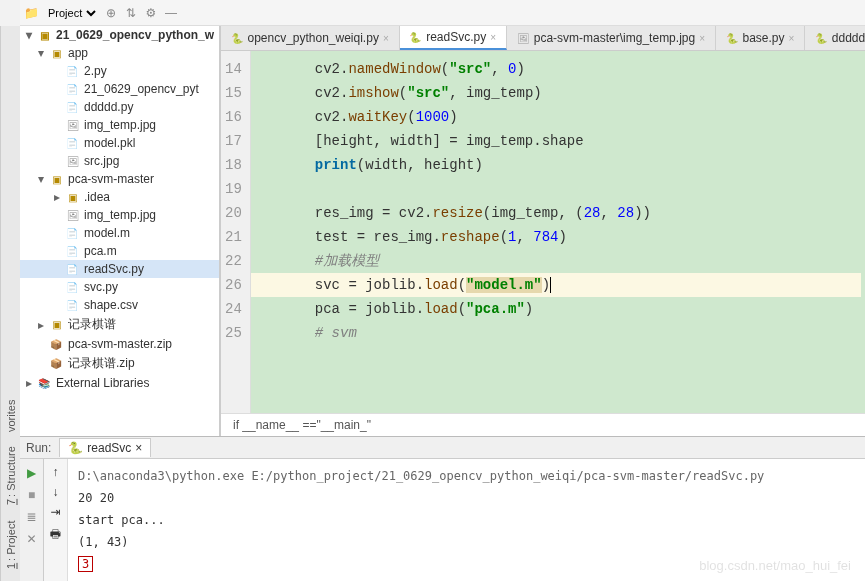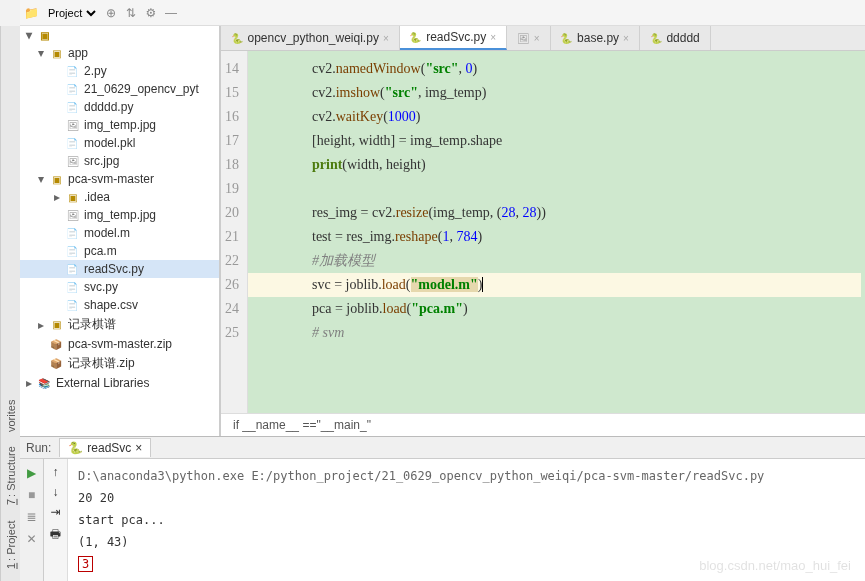--- a/index.html
+++ b/index.html
@@ -22,27 +22,27 @@
     .tree-item.selected { background: #d5e5f7; }
     .tree-item.bold { font-weight: bold; }
     .chev { width: 10px; display: inline-block; text-align: center; color: #666; }
     .ficon { width: 14px; height: 14px; display: inline-flex; align-items: center; justify-content: center; font-size: 10px; }
     .ficon.folder { color: #b58900; }
     .ficon.py { color: #3776ab; }
     .ficon.file { color: #888; }
     .ind1 { padding-left: 16px; }
     .ind2 { padding-left: 32px; }
     .editor-pane { flex: 1; display: flex; flex-direction: column; min-width: 0; border-left: 1px solid #ccc; }
-    .editor { flex: 1; display: flex; background: #cfe8ce; font-family: Liberation Serif, serif; font-size: 14px; overflow: hidden; justify-content: center; }
+    .editor { flex: 1; display: flex; background: #cfe8ce; font-family: Liberation Mono, monospace; font-size: 14px; overflow: hidden; justify-content: center; }
     .gutter { background: #f0f0f0; color: #999; padding: 6px 8px 6px 4px; text-align: right; border-right: 1px solid #ddd; line-height: 24px; }
     .gutter div { height: 24px; }
     .code { flex: 1; padding: 6px 4px; line-height: 24px; white-space: pre; overflow: hidden; }
     .code-line { height: 24px; padding-left: 60px; }
     .code-line.hl { background: #fcf8e3; margin-left: -60px; padding-left: 120px; }
-    .kw { color: #4d7c0f; font-weight: bold; }
+    .kw { color: #0369a1; font-weight: bold; }
     .fn { color: #7a3e00; }
     .str { color: #008000; font-weight: bold; }
     .num { color: #0000ff; }
     .cmt { color: #808080; font-style: italic; }
     .id-hl { background: #e6d8ad; }
     .cursor { border-right: 1px solid #000; }
     .breadcrumb { background: #fff; border-top: 1px solid #ddd; padding: 4px 12px; font-size: 12px; color: #555; }
     .run-panel { background: #fff; border-top: 1px solid #bbb; display: flex; flex-direction: column; height: 145px; }
     .run-tabs { display: flex; align-items: center; background: #f0f0f0; border-bottom: 1px solid #ccc; height: 32px; padding: 0 6px; gap: 8px; font-size: 12px; }
     .run-tabs .label { color: #555; }
@@ -77,20 +77,21 @@
   <span class="tb-icon">⚙</span>
   <span class="tb-icon">—</span>
 </div>
 
 <div class="main">
 
   <div class="tree">
     <div class="tree-item bold">
           <span class="chev">▾</span>
           <span class="ficon folder">▣</span>
+          <span>21_0629_opencv_python_w</span>
         </div>
     <div class="tree-item ind1">
           <span class="chev">▾</span>
           <span class="ficon folder">▣</span>
           <span>app</span>
         </div>
     <div class="tree-item ind2">
           <span class="chev"></span>
           <span class="ficon py">📄</span>
           <span>2.py</span>
@@ -189,20 +190,21 @@
             <span>opencv_python_weiqi.py</span>
             <span class="close">×</span>
           </div>
       <div class="tab active">
             <span class="pyicon">🐍</span>
             <span>readSvc.py</span>
             <span class="close">×</span>
           </div>
       <div class="tab">
             <span class="imgicon">🖼</span>
+            <span>pca-svm-master\img_temp.jpg</span>
             <span class="close">×</span>
           </div>
       <div class="tab">
             <span class="pyicon">🐍</span>
             <span>base.py</span>
             <span class="close">×</span>
           </div>
       <div class="tab">
             <span class="pyicon">🐍</span>
             <span>ddddd</span>

